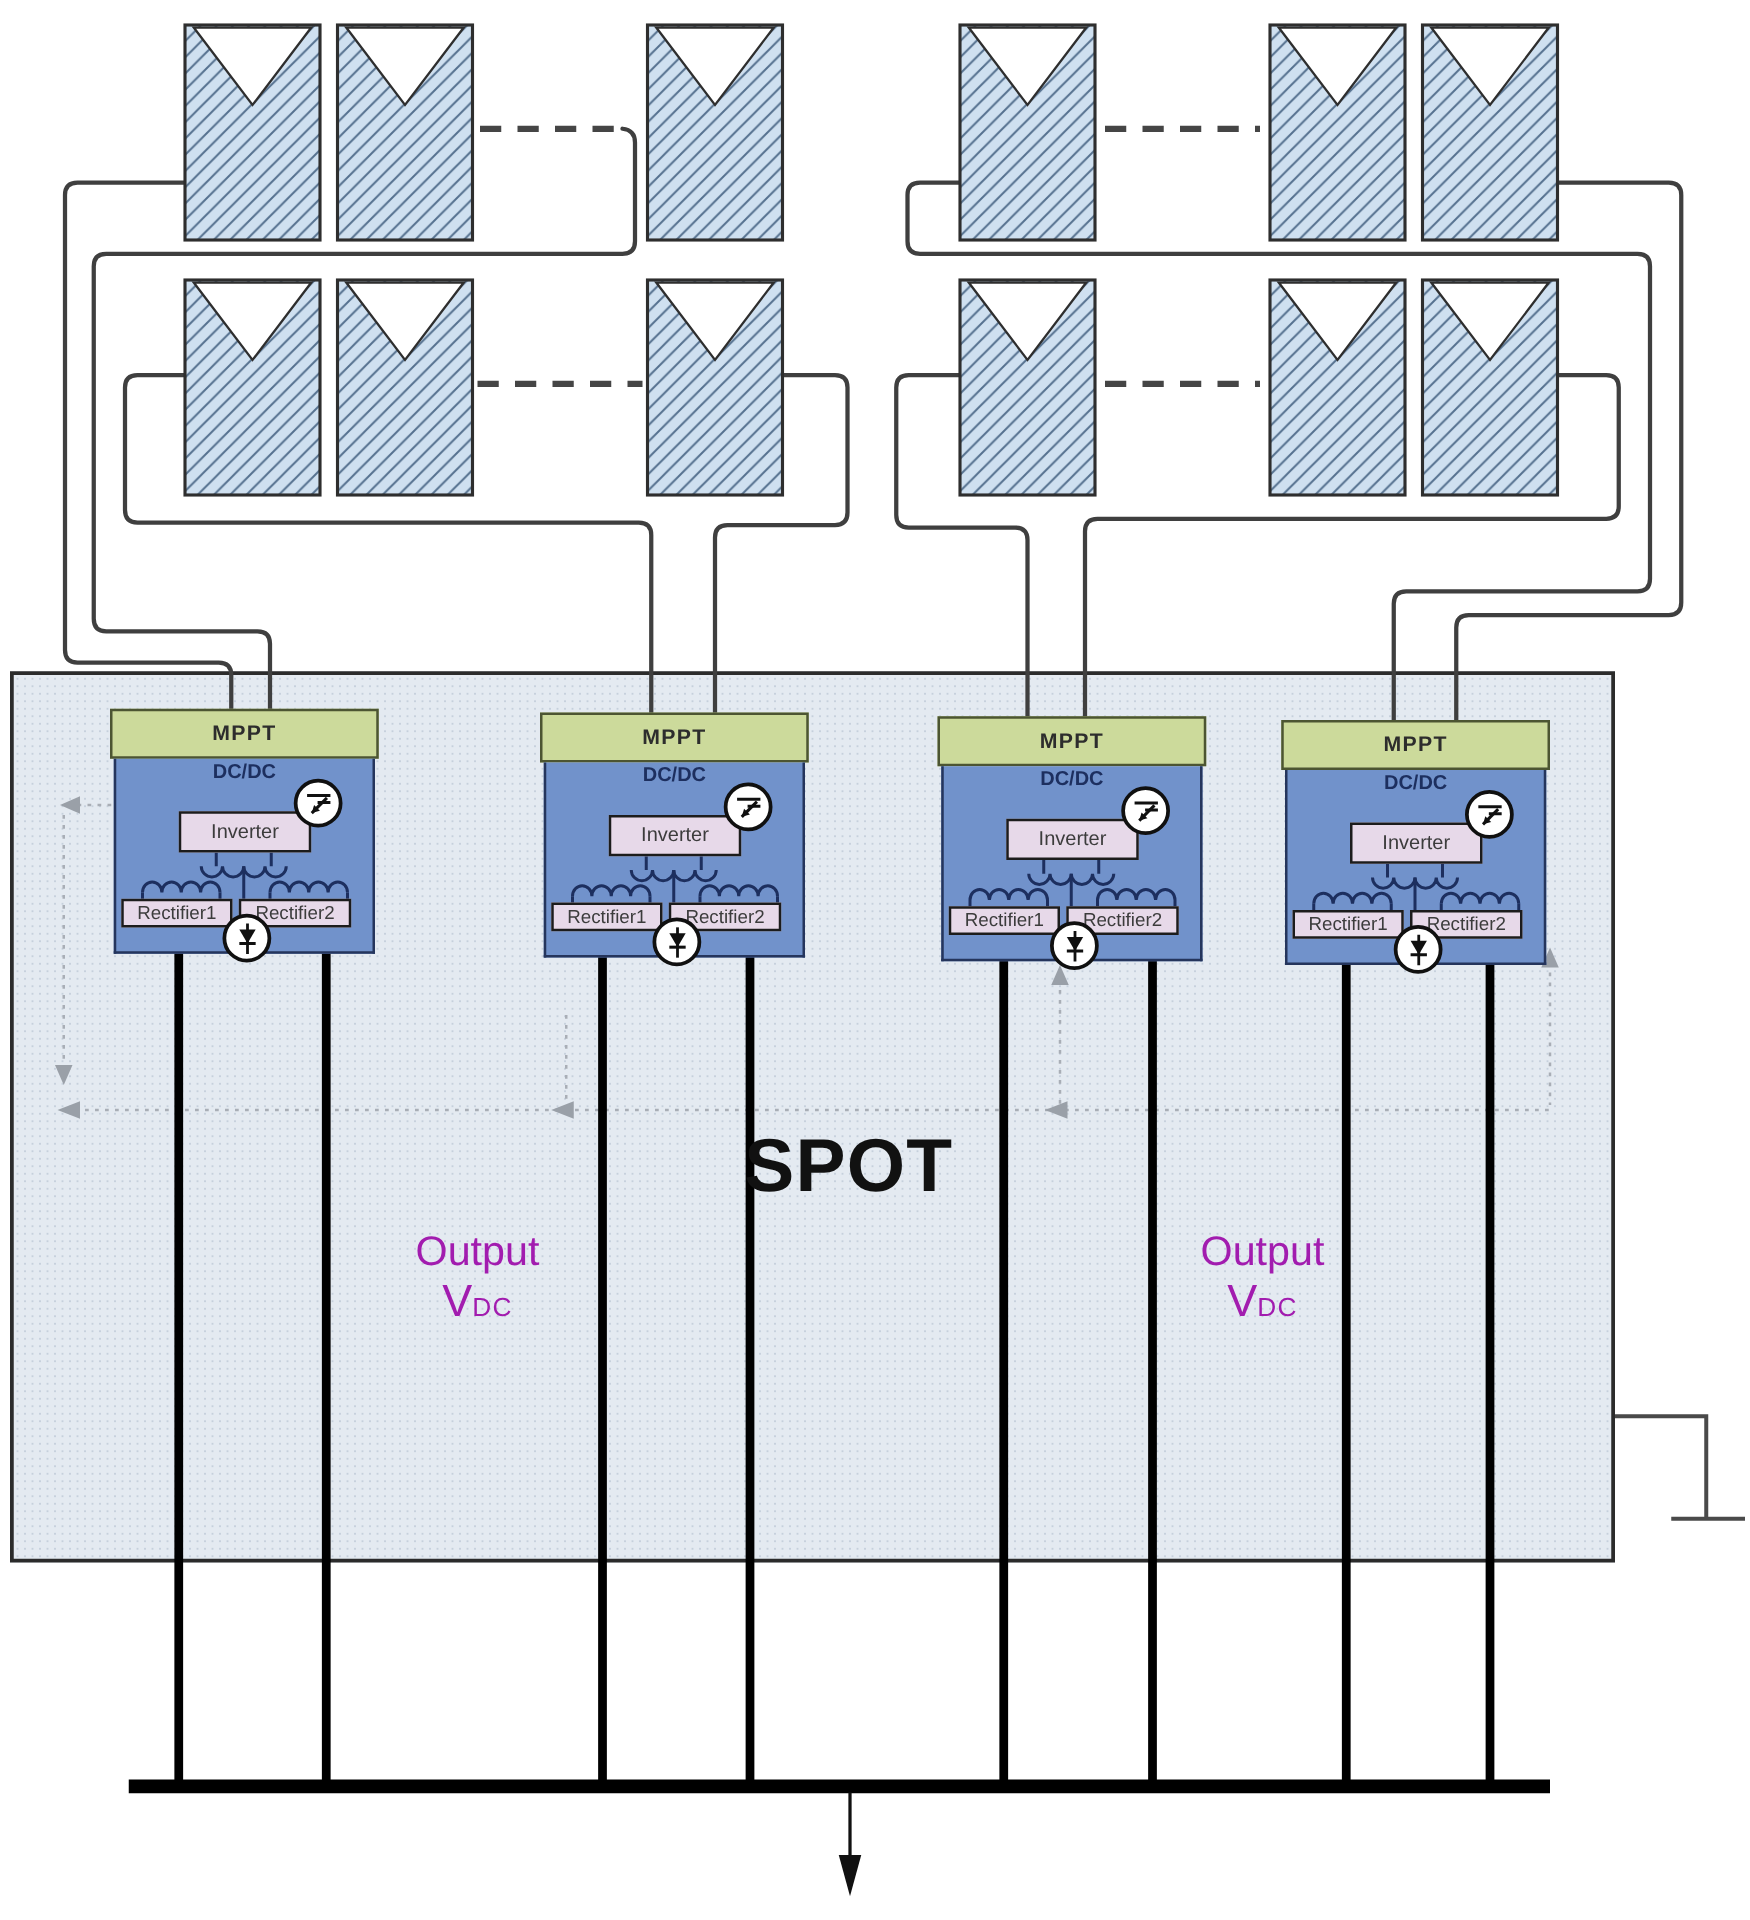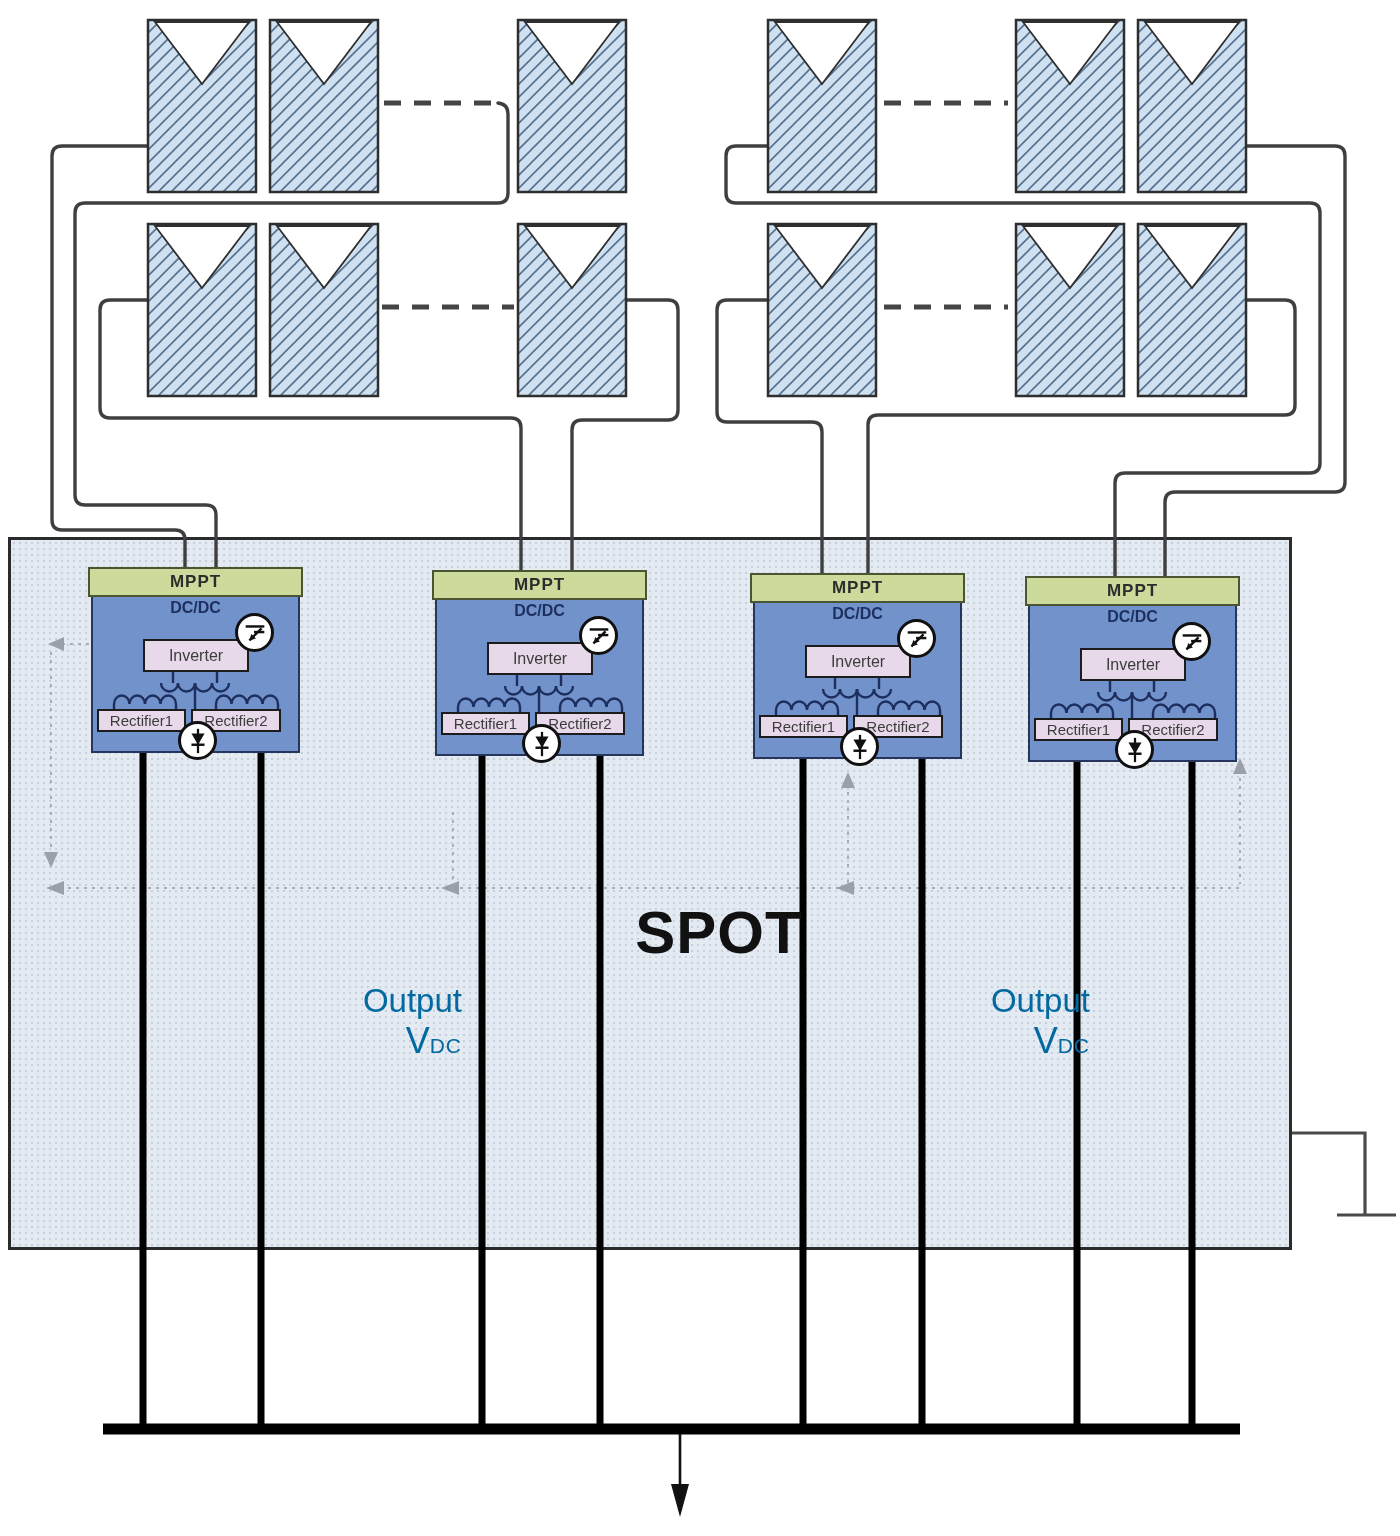--- a/index.html
+++ b/index.html
@@ -10,21 +10,21 @@
   .spot-region{position:absolute;left:8px;top:537px;width:1284px;height:713px;
     background-color:#e4eaf1;
     background-image:radial-gradient(#c6d0dc 1.1px, rgba(0,0,0,0) 1.1px);
     background-size:6px 6px;
     border:3px solid #2b2b2b;box-sizing:border-box;z-index:1;}
 
   svg.layer{position:absolute;left:0;top:0;z-index:2;}
 
   
   .unit{position:absolute;width:215px;z-index:3;}
-  .mppt-bar{height:30px;background:#ccda9b;border:2px solid #4c5532;box-sizing:border-box;
+  .mppt-bar{height:40px;background:#ccda9b;border:2px solid #4c5532;box-sizing:border-box;
     display:flex;align-items:center;justify-content:center;
     font-size:17px;font-weight:bold;color:#2d2d2d;letter-spacing:1px;}
   .unit-body{position:relative;margin:0 3px;height:156px;background:#7192cb;
     border:2px solid #25355c;border-top:none;box-sizing:border-box;}
   .dcdc-label{position:absolute;left:0;right:0;top:2px;text-align:center;
     font-size:16px;font-weight:bold;color:#1d2f5f;}
   .inverter-box{position:absolute;left:50px;top:42px;width:106px;height:33px;
     background:#e7d9e9;border:2px solid #1c1c1c;box-sizing:border-box;
     display:flex;align-items:center;justify-content:center;font-size:16px;color:#3c3c3c;}
   .rect-box{position:absolute;top:112px;height:23px;background:#e7d9e9;border:2px solid #1c1c1c;
@@ -33,23 +33,23 @@
   .rect-1{left:4px;width:89px;}
   .rect-2{left:98px;width:90px;}
   .circle-badge{position:absolute;width:39px;height:39px;border-radius:50%;
     background:#ffffff;border:3px solid #101010;box-sizing:border-box;
     display:flex;align-items:center;justify-content:center;}
   .switch-pos{left:142px;top:16px;}
   .diode-pos{left:85px;top:124px;}
   .internals{position:absolute;left:0;top:0;pointer-events:none;}
 
   
-  .spot-title{position:absolute;left:616px;top:898px;width:206px;text-align:center;
+  .spot-title{position:absolute;left:576px;top:898px;width:206px;text-align:center;
     font-size:60px;font-weight:bold;color:#111111;z-index:3;letter-spacing:1px;}
-  .vout-label{position:absolute;width:160px;text-align:right;color:#0369a1;z-index:3;}
+  .vout-label{position:absolute;width:160px;text-align:center;color:#a21caf;z-index:3;}
   .vout-word{font-size:33px;}
   .vout-sym{font-size:36px;}
   .vout-sub{font-size:21px;letter-spacing:1px;}
   .vout-left{left:302px;top:982px;}
   .vout-right{left:930px;top:982px;}
 </style>
 </head>
 <body>
 
 <div id="stage">

